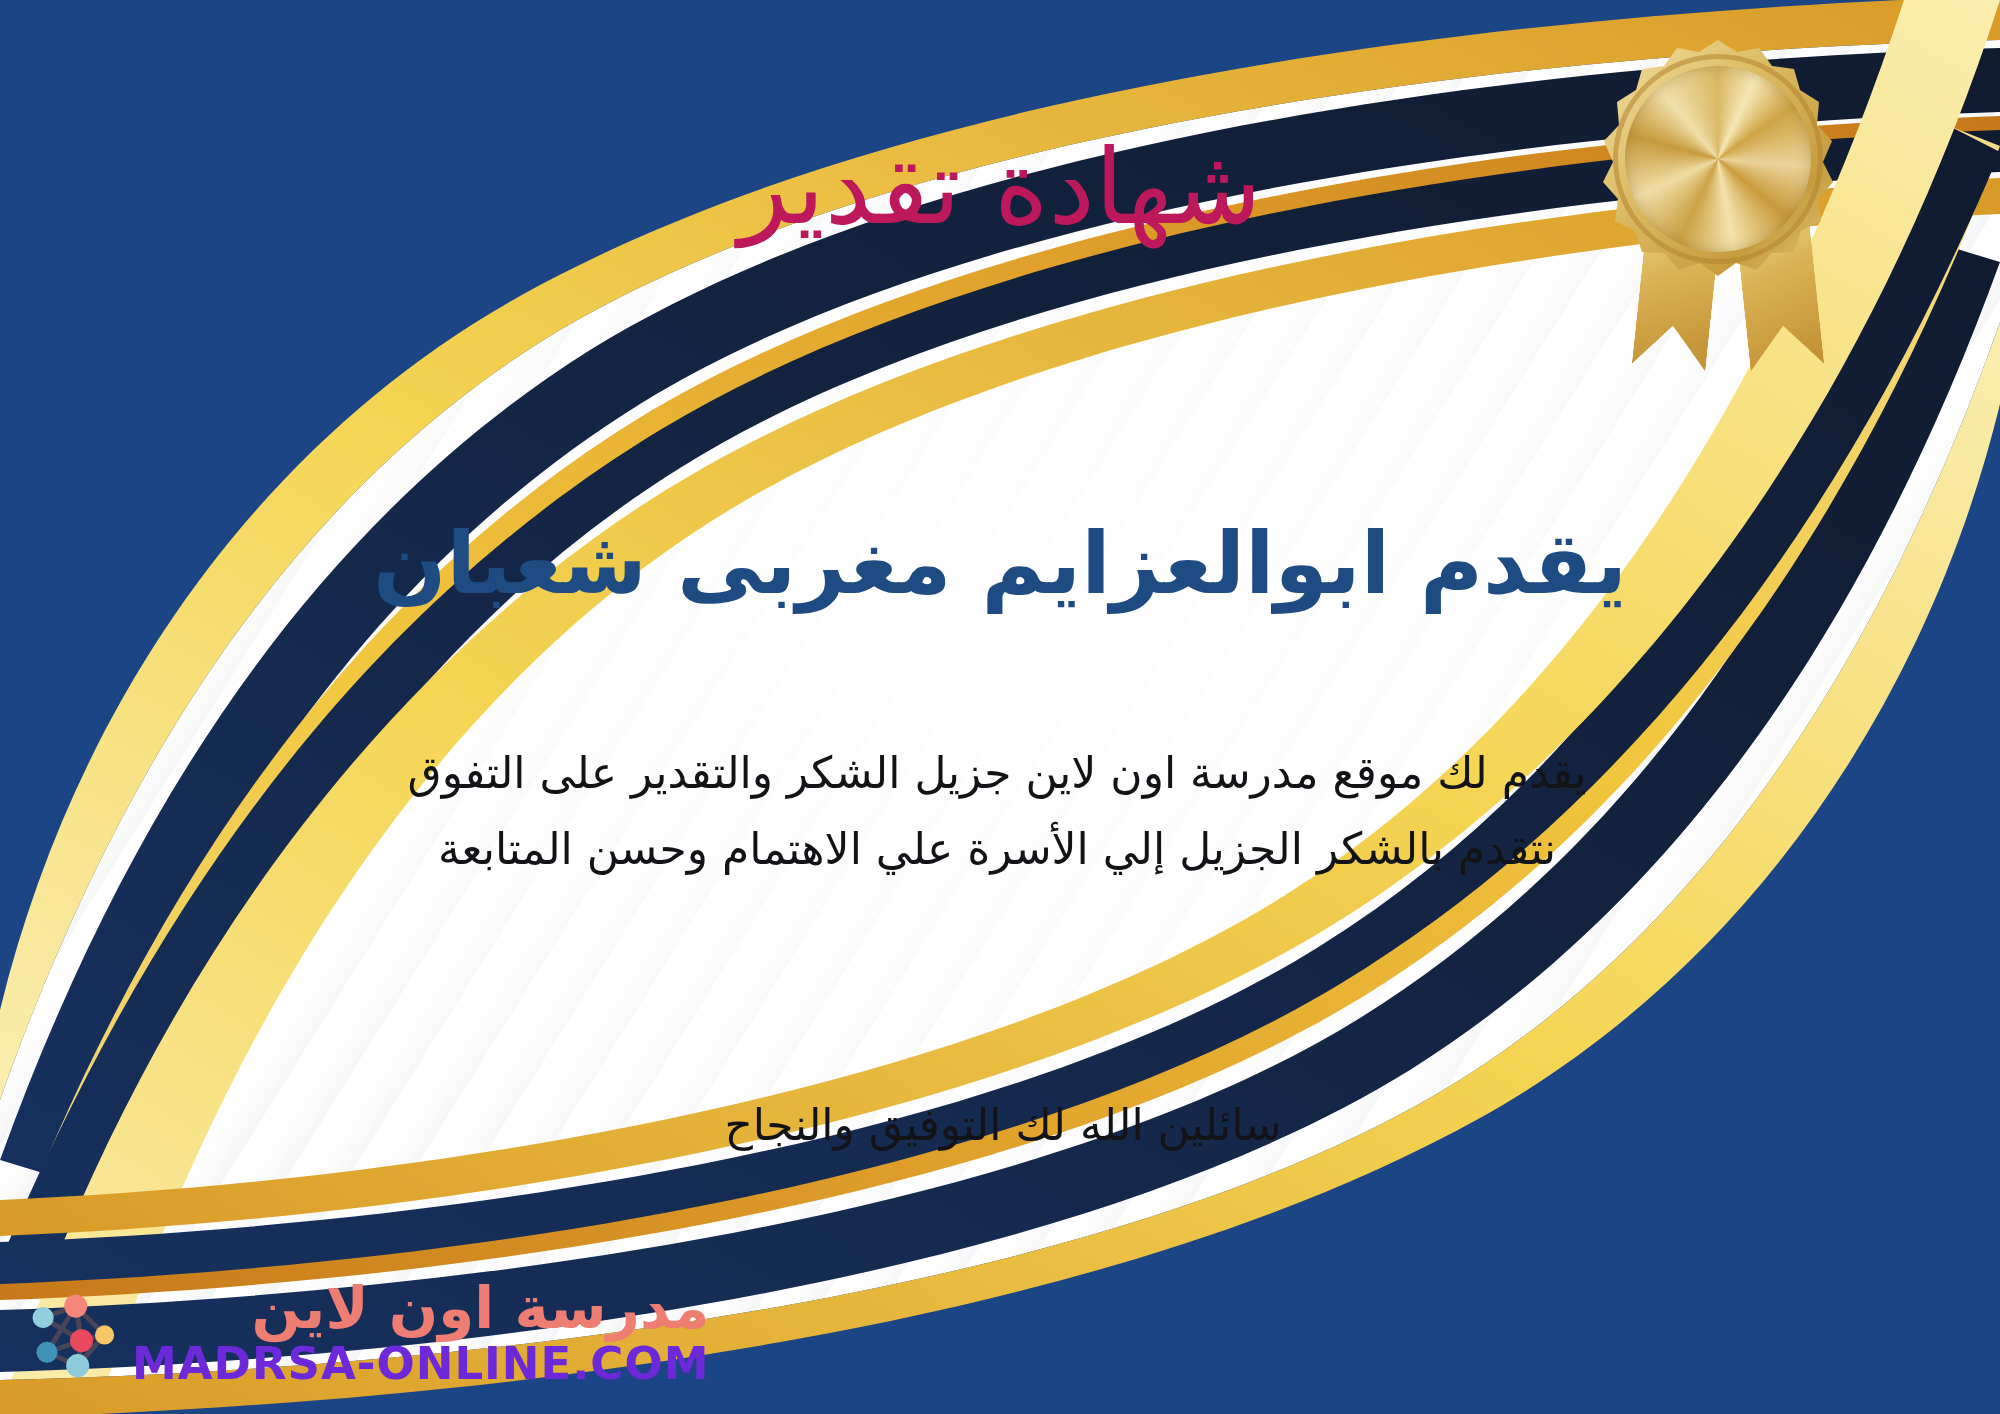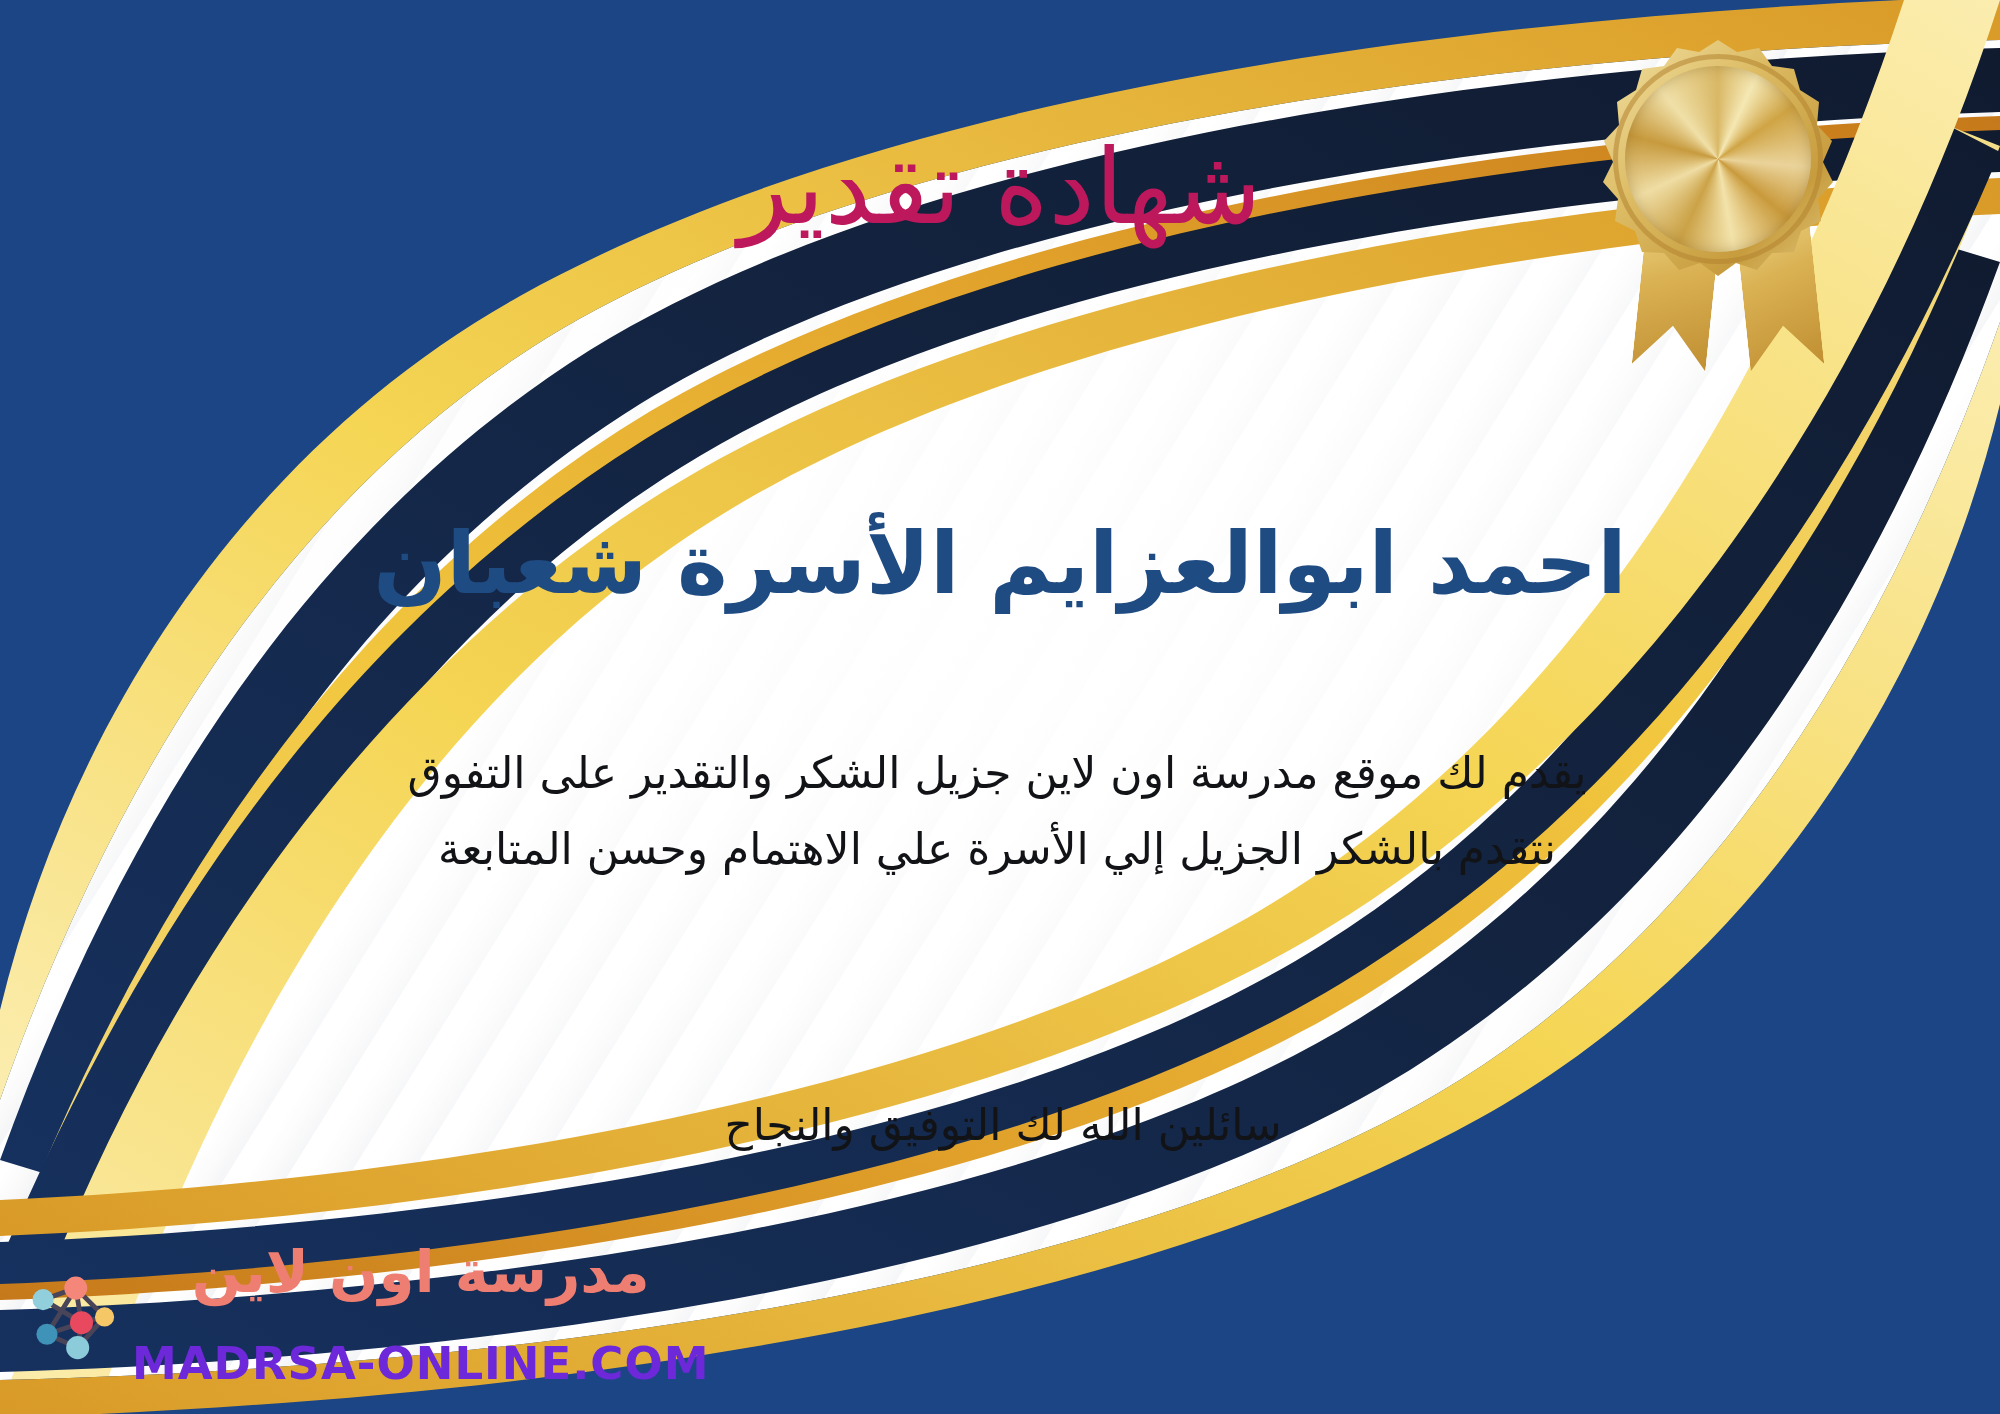--- a/index.html
+++ b/index.html
@@ -116,21 +116,21 @@
     font-size:44px;
     line-height:1.6;
   }
 
   
   .brand{
     position:absolute;left:22px;bottom:26px;
     display:flex;align-items:center;gap:14px;
     direction:rtl;
   }
-  .brand-text{display:flex;flex-direction:column;align-items:center;gap:36px;}
+  .brand-text{display:flex;flex-direction:column;align-items:flex-start;}
   .brand-ar{
     color:#ef7e72;
     font-size:58px;line-height:1.05;
     font-weight:700;
     white-space:nowrap;
   }
   .brand-url{
     color:#6d28d9;
     font-size:45px;line-height:1.1;
     font-weight:700;
@@ -236,21 +236,21 @@
         L16,124 L7,103 L22,87 L20,64 L39,52 L45,31 L67,28 L80,10 L102,14 Z"></path>
     </svg>
     <div class="seal-ring"></div>
     <div class="seal-inner"></div>
   </div>
 
   <div class="content">
 
     <div class="cert-title">شهادة تقدير</div>
 
-    <div class="recipient">احمد ابوالعزايم الأسرة شعبان</div>
+    <div class="recipient">يقدم ابوالعزايم مغربى شعبان</div>
 
     <div class="body-block">
       <div class="body-line">يقدم لك موقع مدرسة اون لاين جزيل الشكر  والتقدير على التفوق</div>
 
 
       <div class="body-line">نتقدم  بالشكر الجزيل إلي الأسرة علي الاهتمام وحسن المتابعة</div>
     </div>
 
     <div class="closing">سائلين الله لك التوفيق  والنجاح</div>
   </div>

